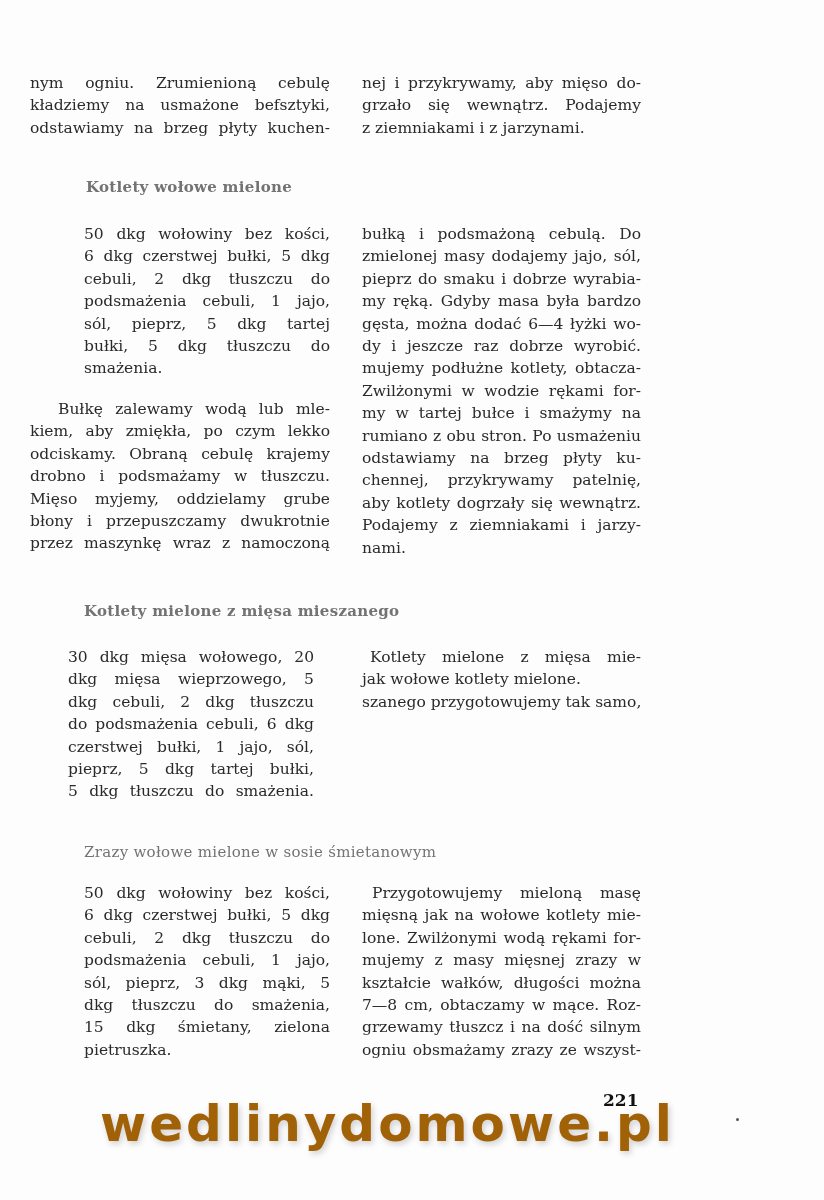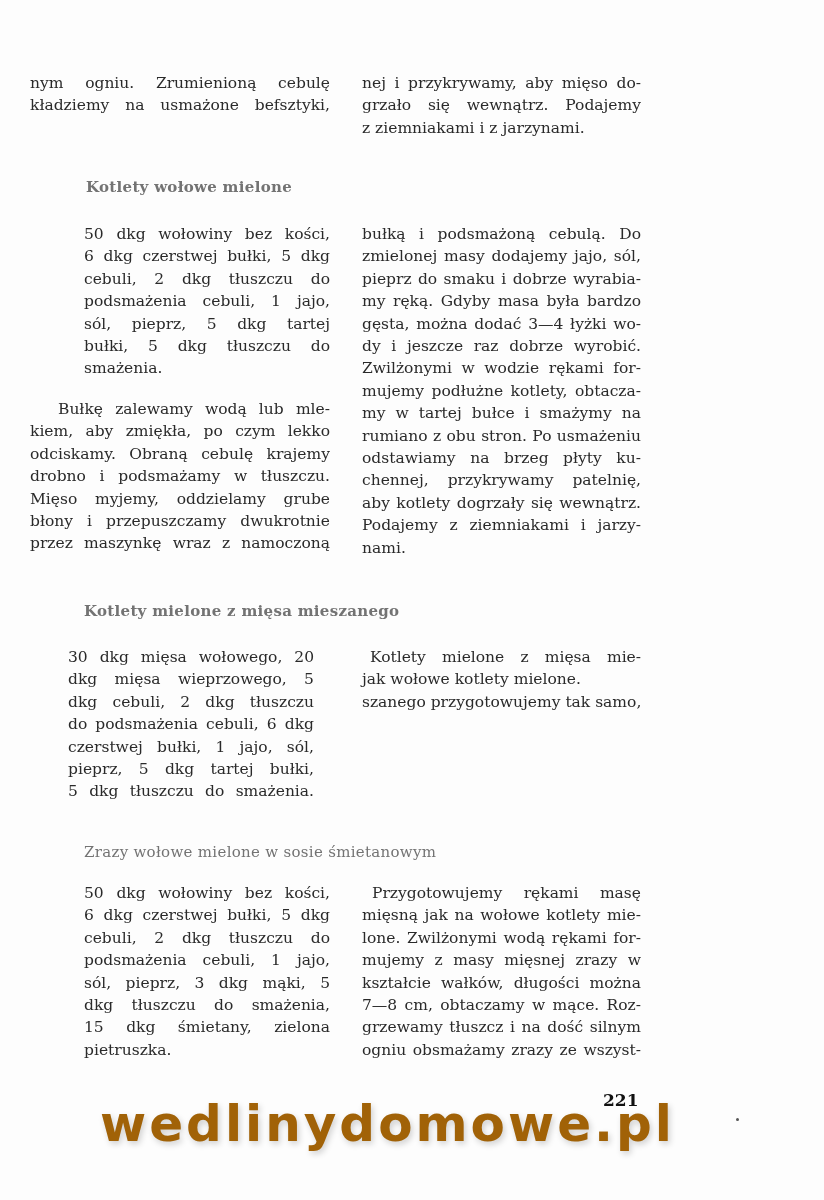--- a/index.html
+++ b/index.html
@@ -19,20 +19,21 @@
     text-shadow: 2px 3px 6px rgba(0,0,0,0.18);
   }
   .dot { position:absolute; left:736px; top:1118px; width:3px; height:3px; background:#555; border-radius:50%; }
 </style>
 </head>
 <body>
 
 <div class="col" style="left:30px; top:72px; width:300px;">
   <span class="line">nym ogniu. Zrumienioną cebulę</span>
   <span class="line">kładziemy na usmażone befsztyki,</span>
+  <span class="line">odstawiamy na brzeg płyty kuchen-</span>
 </div>
 <div class="col" style="left:362px; top:72px; width:279px;">
   <span class="line">nej i przykrywamy, aby mięso do-</span>
   <span class="line">grzało się wewnątrz. Podajemy</span>
   <span class="line last">z ziemniakami i z jarzynami.</span>
 </div>
 
 <div class="heading" style="left:86px; top:178px;">Kotlety wołowe mielone</div>
 
 <div class="col" style="left:84px; top:223px; width:246px;">
@@ -53,24 +54,24 @@
   <span class="line">Mięso myjemy, oddzielamy grube</span>
   <span class="line">błony i przepuszczamy dwukrotnie</span>
   <span class="line">przez maszynkę wraz z namoczoną</span>
 </div>
 
 <div class="col" style="left:362px; top:223px; width:279px;">
   <span class="line">bułką i podsmażoną cebulą. Do</span>
   <span class="line">zmielonej masy dodajemy jajo, sól,</span>
   <span class="line">pieprz do smaku i dobrze wyrabia-</span>
   <span class="line">my ręką. Gdyby masa była bardzo</span>
-  <span class="line">gęsta, można dodać 3—4 łyżki wo-</span>
+  <span class="line">gęsta, można dodać 6—4 łyżki wo-</span>
   <span class="line">dy i jeszcze raz dobrze wyrobić.</span>
+  <span class="line">mujemy podłużne kotlety, obtacza-</span>
   <span class="line">Zwilżonymi w wodzie rękami for-</span>
-  <span class="line">mujemy podłużne kotlety, obtacza-</span>
   <span class="line">my w tartej bułce i smażymy na</span>
   <span class="line">rumiano z obu stron. Po usmażeniu</span>
   <span class="line">odstawiamy na brzeg płyty ku-</span>
   <span class="line">chennej, przykrywamy patelnię,</span>
   <span class="line">aby kotlety dogrzały się wewnątrz.</span>
   <span class="line">Podajemy z ziemniakami i jarzy-</span>
   <span class="line last">nami.</span>
 </div>
 
 <div class="heading" style="left:84px; top:602px;">Kotlety mielone z mięsa mieszanego</div>
@@ -98,21 +99,21 @@
   <span class="line">6 dkg czerstwej bułki, 5 dkg</span>
   <span class="line">cebuli, 2 dkg tłuszczu do</span>
   <span class="line">podsmażenia cebuli, 1 jajo,</span>
   <span class="line">sól, pieprz, 3 dkg mąki, 5</span>
   <span class="line">dkg tłuszczu do smażenia,</span>
   <span class="line">15 dkg śmietany, zielona</span>
   <span class="line last">pietruszka.</span>
 </div>
 
 <div class="col" style="left:362px; top:882px; width:279px;">
-  <span class="line" style="padding-left:10px;">Przygotowujemy rękami masę</span>
+  <span class="line" style="padding-left:10px;">Przygotowujemy mieloną masę</span>
   <span class="line">mięsną jak na wołowe kotlety mie-</span>
   <span class="line">lone. Zwilżonymi wodą rękami for-</span>
   <span class="line">mujemy z masy mięsnej zrazy w</span>
   <span class="line">kształcie wałków, długości można</span>
   <span class="line">7—8 cm, obtaczamy w mące. Roz-</span>
   <span class="line">grzewamy tłuszcz i na dość silnym</span>
   <span class="line">ogniu obsmażamy zrazy ze wszyst-</span>
 </div>
 
 <div class="watermark">wedlinydomowe.pl</div>

